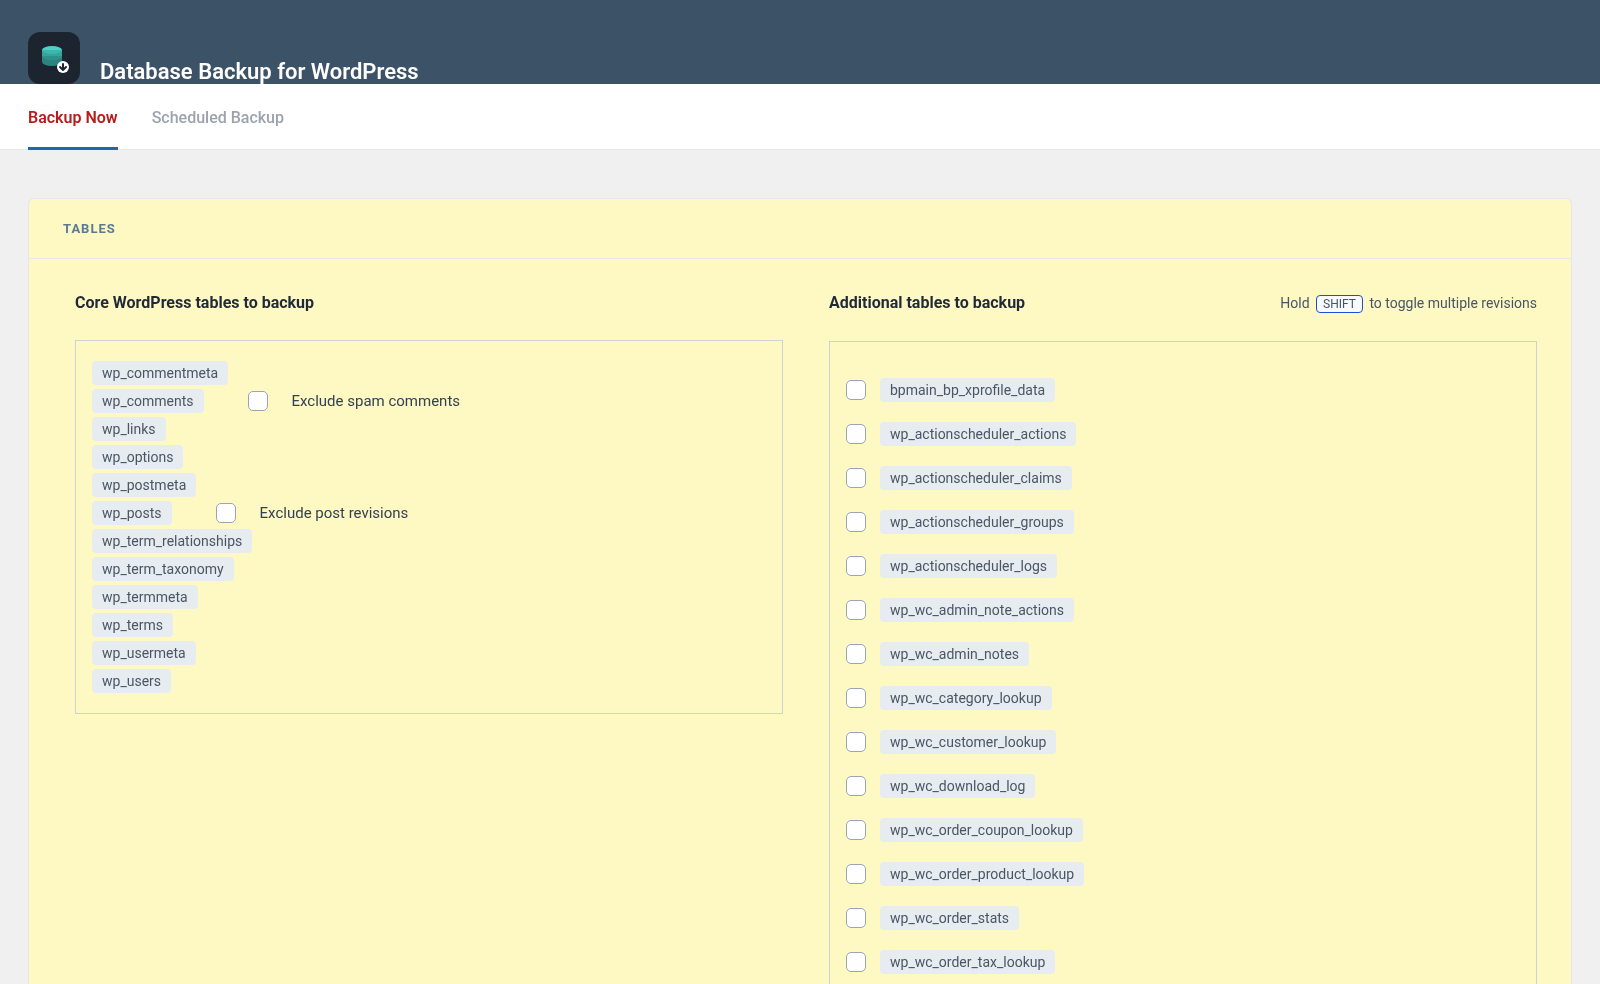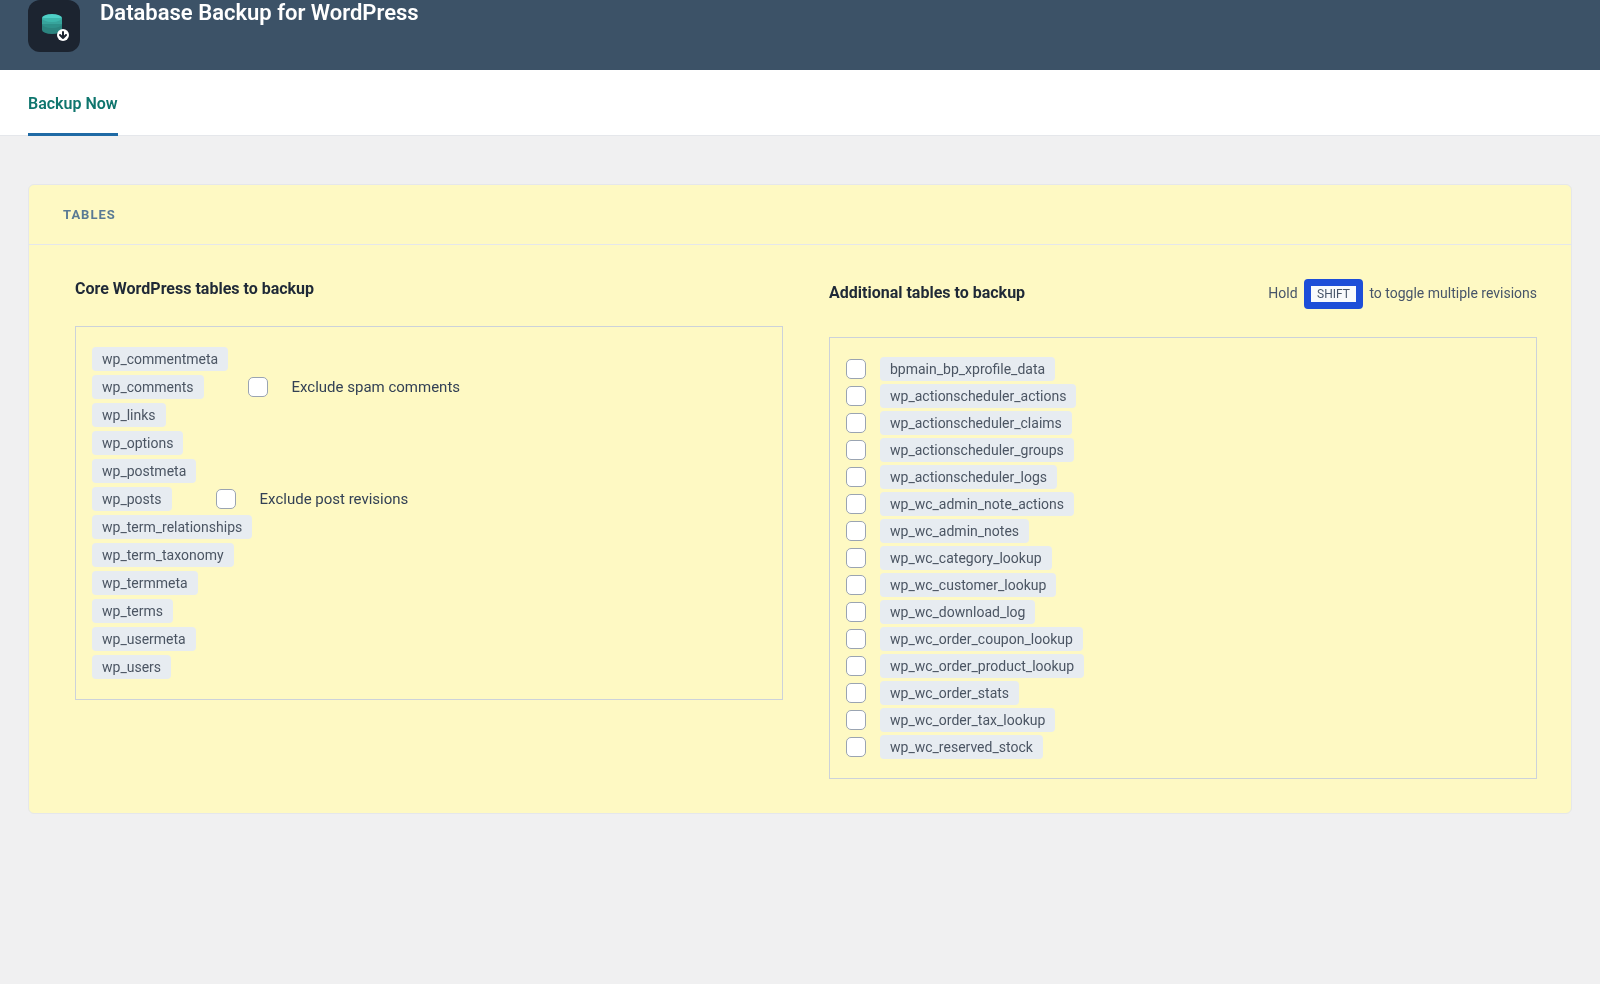--- a/index.html
+++ b/index.html
@@ -8,23 +8,23 @@
     background: #f0f0f1;
     color: #1e293b;
     width: 1600px;
     height: 984px;
     overflow: hidden;
   }
 
   
   .header {
     background: #3c5267;
-    height: 70px;
-    display: flex;
-    align-items: flex-start;
+    height: 84px;
+    display: flex;
+    align-items: flex-end;
     padding: 0 28px;
     gap: 20px;
   }
   .app-icon {
     width: 52px;
     height: 52px;
     border-radius: 12px;
     background: #1c2430;
     position: relative;
     display: flex;
@@ -51,21 +51,21 @@
   .tab {
     padding: 22px 0 20px;
     font-size: 16px;
     font-weight: 500;
     color: #9ca3af;
     cursor: pointer;
     border-bottom: 3px solid transparent;
     margin-bottom: -1px;
   }
   .tab.active {
-    color: #0f766e;
+    color: #b91c1c;
     font-weight: 600;
     border-bottom-color: #1f6aa5;
   }
 
   
   .content { padding: 48px 28px 0; }
   .card {
     background: #fef9c3;
     border: 1px solid #e5e7eb;
     border-radius: 6px;
@@ -95,21 +95,21 @@
     font-size: 16px;
     font-weight: 700;
     color: #1f2937;
   }
   .hint {
     font-size: 14px;
     color: #475569;
   }
   .kbd {
     display: inline-block;
-    border: 7px solid #1d4ed8;
+    border: 1px solid #1d4ed8;
     border-radius: 4px;
     padding: 1px 6px;
     font-size: 12px;
     color: #475569;
     background: #f8fafc;
     margin: 0 3px;
   }
 
   .list-box {
     border: 1px solid #ccd2da;
@@ -147,41 +147,42 @@
     border: 1.5px solid #9aa4b2;
     border-radius: 5px;
     background: #fff;
     cursor: pointer;
     flex: 0 0 auto;
   }
   .add-row {
     display: flex;
     align-items: center;
     gap: 14px;
-    margin: 3px 0;
+    margin: 20px 0;
   }
 </style>
 </head>
 <body>
 
 <div class="header">
   <div class="app-icon">
     <svg viewBox="0 0 32 32">
       <ellipse cx="14" cy="8" rx="10" ry="4" fill="#4fd0c7"></ellipse>
       <path d="M4 8 v6 a10 4 0 0 0 20 0 v-6" fill="#3bb2a8" opacity="0.9"></path>
       <path d="M4 14 v6 a10 4 0 0 0 20 0 v-6" fill="#2e8f88" opacity="0.9"></path>
       <circle cx="25" cy="25" r="6" fill="#fff"></circle>
       <path d="M25 22 v6 M22 25 l3 3 l3 -3" stroke="#1c2430" stroke-width="2" fill="none" stroke-linecap="round" stroke-linejoin="round"></path>
     </svg>
   </div>
   <div class="app-title">Database Backup for WordPress</div>
 </div>
 
 <div class="tabs">
     <div class="tab active">Backup Now</div>
+    <div class="tab">Scheduled Backup</div>
   </div>
 
 <div class="content">
   <div class="card">
     <div class="card-header">TABLES</div>
     <div class="card-body">
       <div class="col">
         <div class="col-heading">
           <div class="section-title">Core WordPress tables to backup</div>
         </div>

